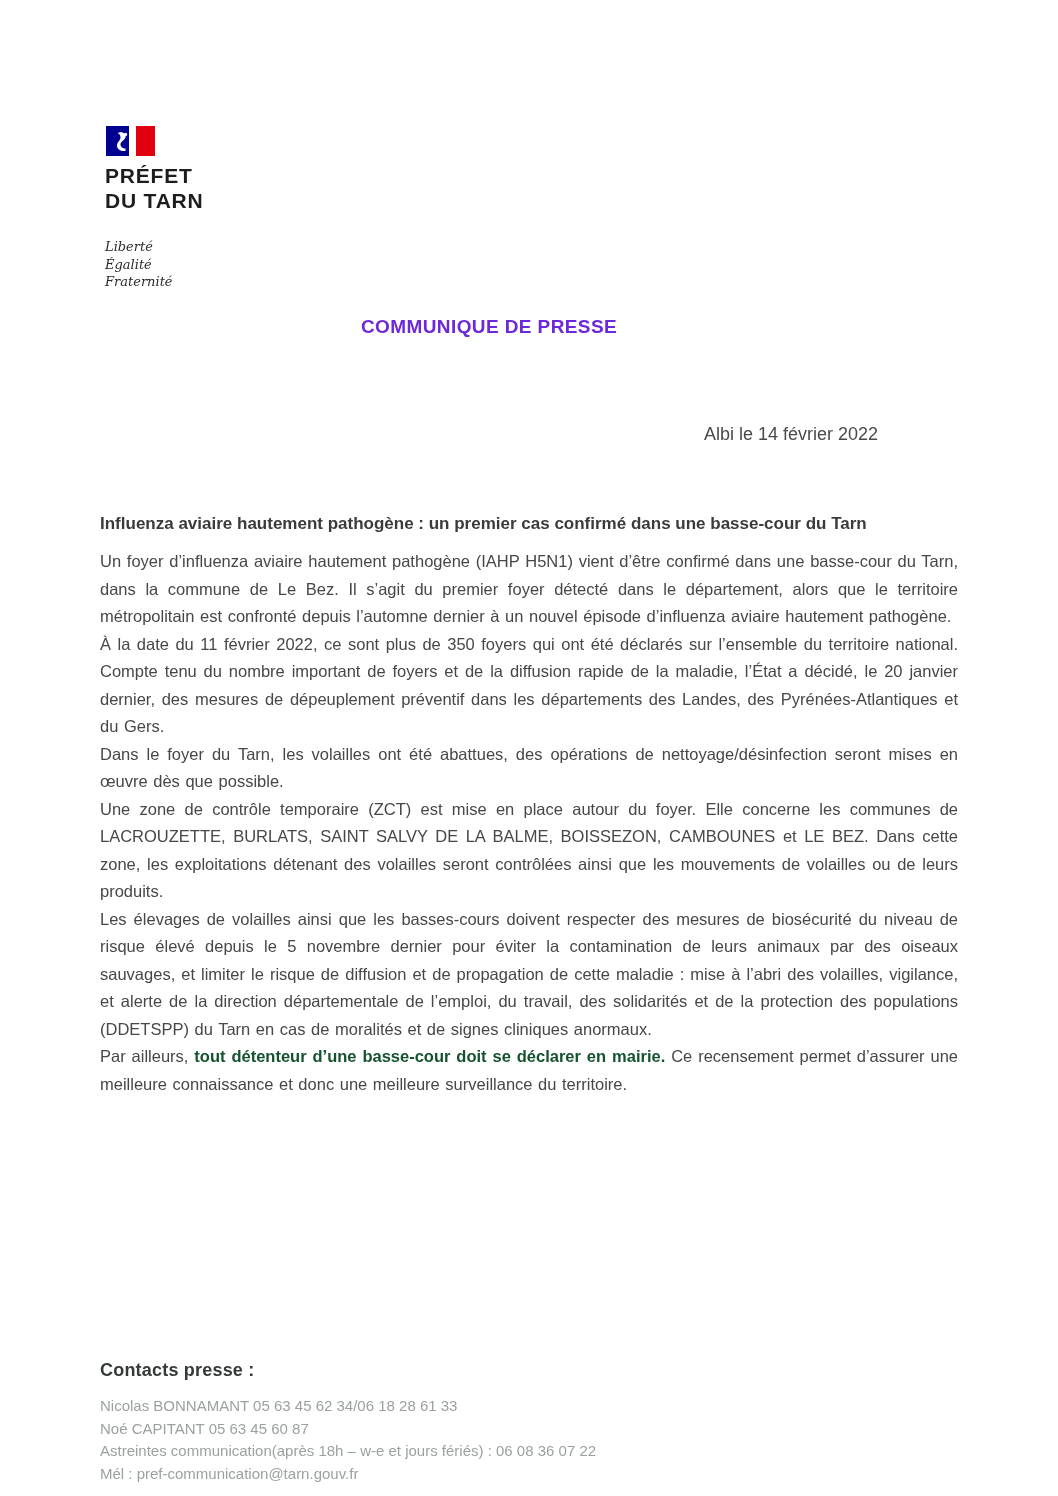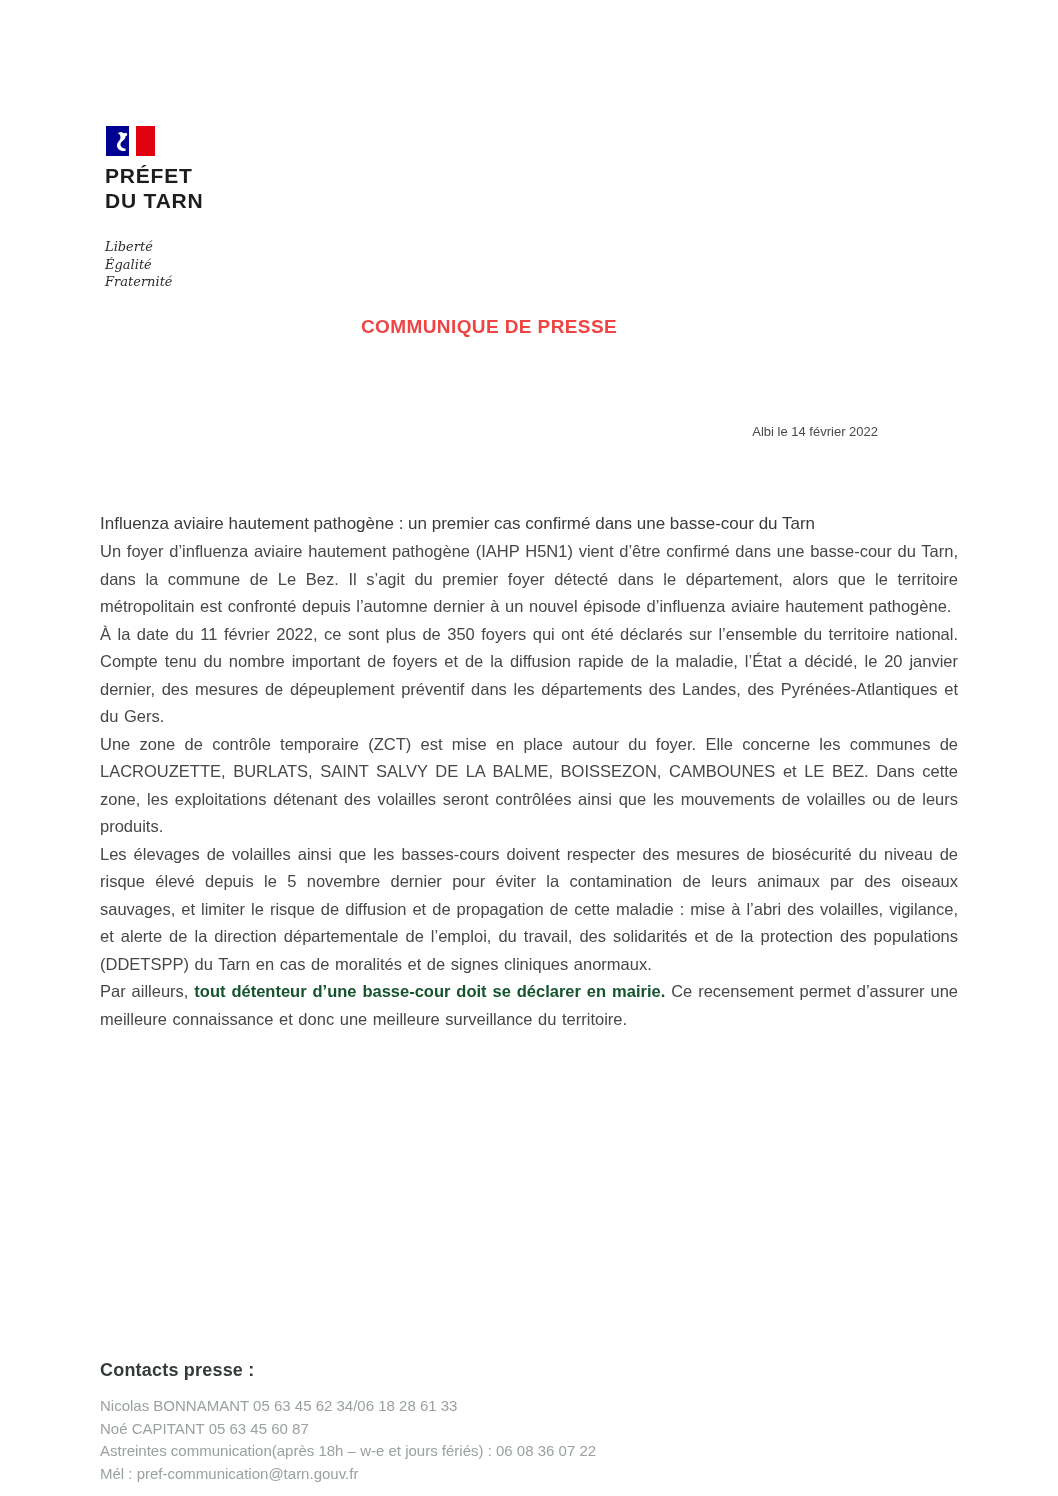--- a/index.html
+++ b/index.html
@@ -36,43 +36,44 @@
   
   .doc-title {
     position: absolute;
     top: 316px;
     left: 0;
     width: 100%;
     text-align: center;
     font-size: 19px;
     font-weight: 700;
     letter-spacing: 0.4px;
-    color: #ef4444;
+    color: #6d28d9;
   }
   .dateline {
     position: absolute;
     top: 424px;
     right: 100px;
-    font-size: 13px;
+    font-size: 18px;
     color: #4a4a4a;
   }
 
   
   .body-text {
     position: absolute;
     top: 510px;
     left: 100px;
     width: 858px;
     text-align: justify;
   }
   .body-text h2 {
     font-size: 17px;
-    font-weight: 400;
+    font-weight: 700;
     line-height: 28px;
     color: #3b3b3b;
+    margin-bottom: 10px;
   }
   .body-text p {
     font-size: 16.5px;
     line-height: 27.5px;
     color: #474747;
     word-spacing: 1px;
   }
   .body-text p strong { color: #14532d; }
 
   
@@ -121,20 +122,21 @@
   </header>
 
   <h1 class="doc-title">COMMUNIQUE DE PRESSE</h1>
 
   <div class="dateline">Albi le 14 février 2022</div>
 
   <section class="body-text">
     <h2>Influenza aviaire hautement pathogène : un premier cas confirmé dans une basse-cour du Tarn</h2>
     <p>Un foyer d’influenza aviaire hautement pathogène (IAHP H5N1) vient d’être confirmé dans une basse-cour du Tarn, dans la commune de Le Bez. Il s’agit du premier foyer détecté dans le département, alors que le territoire métropolitain est confronté depuis l’automne dernier à un nouvel épisode d’influenza aviaire hautement pathogène.</p>
     <p>À la date du 11 février 2022, ce sont plus de 350 foyers qui ont été déclarés sur l’ensemble du territoire national. Compte tenu du nombre important de foyers et de la diffusion rapide de la maladie, l’État a décidé, le 20 janvier dernier, des mesures de dépeuplement préventif dans les départements des Landes, des Pyrénées-Atlantiques et du Gers.</p>
+    <p>Dans le foyer du Tarn, les volailles ont été abattues, des opérations de nettoyage/désinfection seront mises en œuvre dès que possible.</p>
     <p>Une zone de contrôle temporaire (ZCT) est mise en place autour du foyer. Elle concerne les communes de LACROUZETTE, BURLATS, SAINT SALVY DE LA BALME, BOISSEZON, CAMBOUNES et LE BEZ. Dans cette zone, les exploitations détenant des volailles seront contrôlées ainsi que les mouvements de volailles ou de leurs produits.</p>
     <p>Les élevages de volailles ainsi que les basses-cours doivent respecter des mesures de biosécurité du niveau de risque élevé depuis le 5 novembre dernier pour éviter la contamination de leurs animaux par des oiseaux sauvages, et limiter le risque de diffusion et de propagation de cette maladie : mise à l’abri des volailles, vigilance, et alerte de la direction départementale de l’emploi, du travail, des solidarités et de la protection des populations (DDETSPP) du Tarn en cas de moralités et de signes cliniques anormaux.</p>
     <p><span>Par ailleurs, </span><strong>tout détenteur d’une basse-cour doit se déclarer en mairie.</strong><span> Ce recensement permet d’assurer une meilleure connaissance et donc une meilleure surveillance du territoire.</span></p>
   </section>
 
   <footer class="contacts-block">
     <h3>Contacts presse :</h3>
     <div class="contact-line">Nicolas BONNAMANT 05 63 45 62 34/06 18 28 61 33</div>
     <div class="contact-line">Noé CAPITANT 05 63 45 60 87</div>
     <div class="contact-line">Astreintes communication(après 18h – w-e et jours fériés) : 06 08 36 07 22</div>

